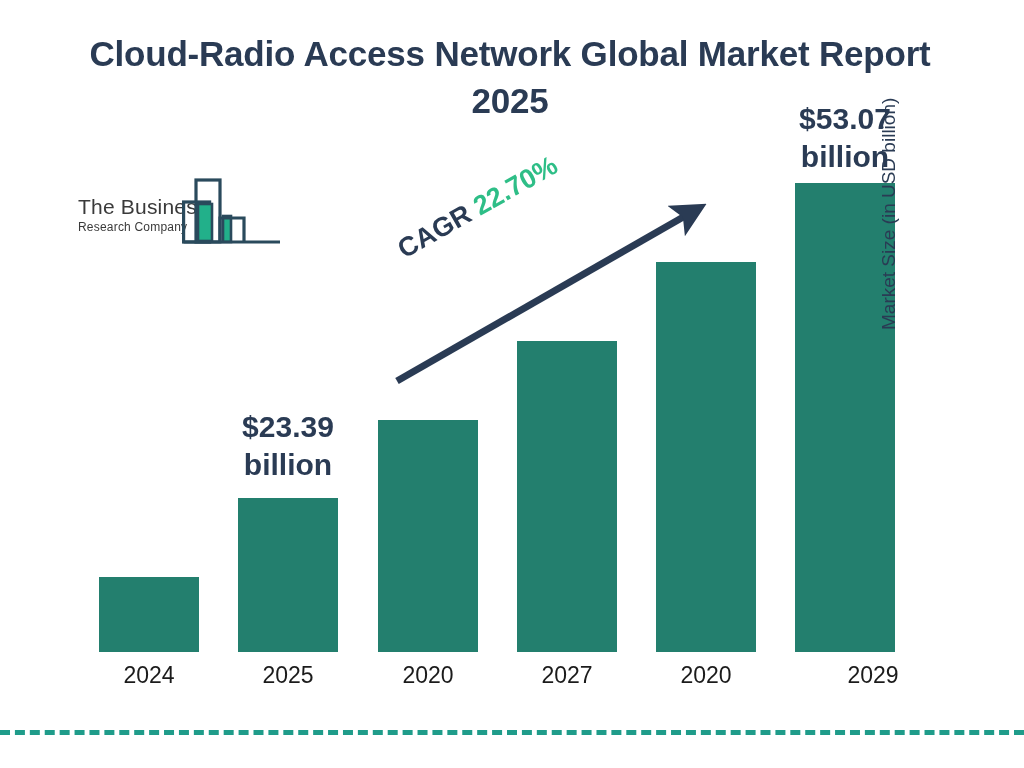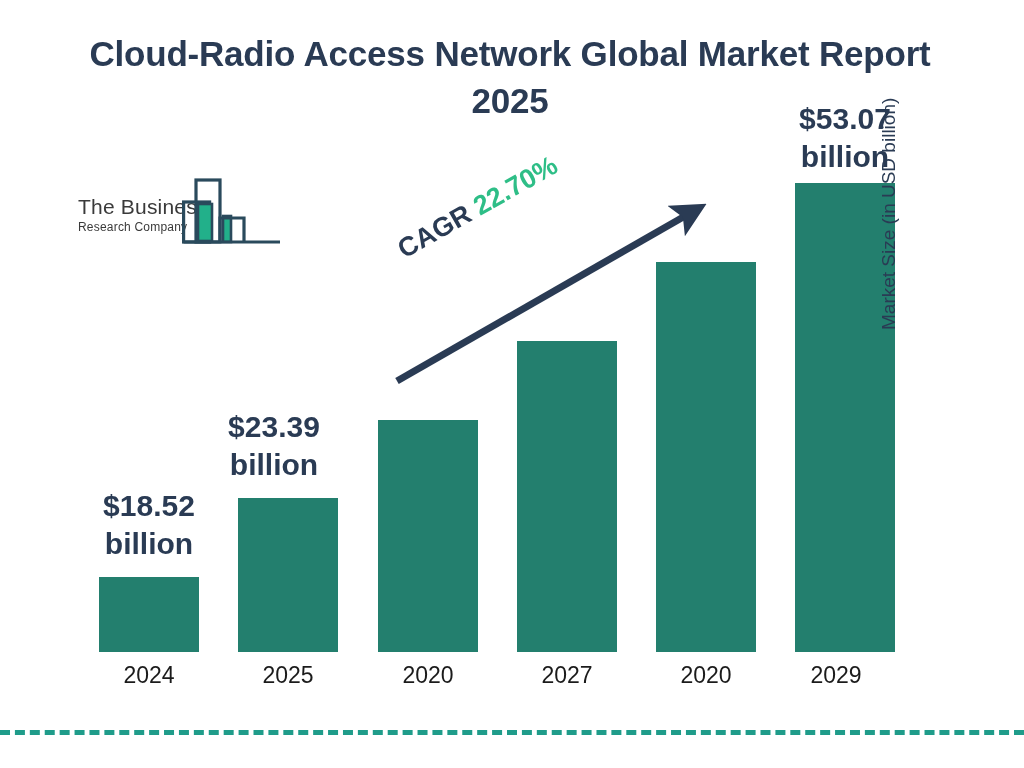--- a/index.html
+++ b/index.html
@@ -173,30 +173,29 @@
 
   <div id="plot">
 
     <div class="bar" style="left:99px;  top:577px; width:100px; height:75px;"></div>
     <div class="bar" style="left:238px; top:498px; width:100px; height:154px;"></div>
     <div class="bar" style="left:378px; top:420px; width:100px; height:232px;"></div>
     <div class="bar" style="left:517px; top:341px; width:100px; height:311px;"></div>
     <div class="bar" style="left:656px; top:262px; width:100px; height:390px;"></div>
     <div class="bar" style="left:795px; top:183px; width:100px; height:469px;"></div>
 
-    <div class="bar-value" style="left:84px; top:487px;">$18.52 billion</div>
-    <div class="bar-value" style="left:209px; top:408px;">$23.39 billion</div>
+    <div class="bar-value" style="left:223px; top:408px;">$23.39 billion</div>
     <div class="bar-value" style="left:780px; top:100px;">$53.07 billion</div>
 
     <div class="tick-label" style="left:99px;">2024</div>
     <div class="tick-label" style="left:238px;">2025</div>
     <div class="tick-label" style="left:378px;">2020</div>
     <div class="tick-label" style="left:517px;">2027</div>
     <div class="tick-label" style="left:656px;">2020</div>
-    <div class="tick-label" style="left:786px;">2029</div>
+    <div class="tick-label" style="left:823px;">2029</div>
 
     <svg id="cagr-arrow" viewBox="0 0 340 210">
       <defs>
         <marker id="arrowhead" markerWidth="5" markerHeight="5" refX="2.6" refY="2.5" orient="auto">
           <path d="M 0 0 L 5 2.5 L 0 5 L 1.1 2.5 Z" fill="#2A3B54"></path>
         </marker>
       </defs>
       <line x1="17" y1="191" x2="312" y2="22" stroke="#2A3B54" stroke-width="7" marker-end="url(#arrowhead)"></line>
     </svg>
 

